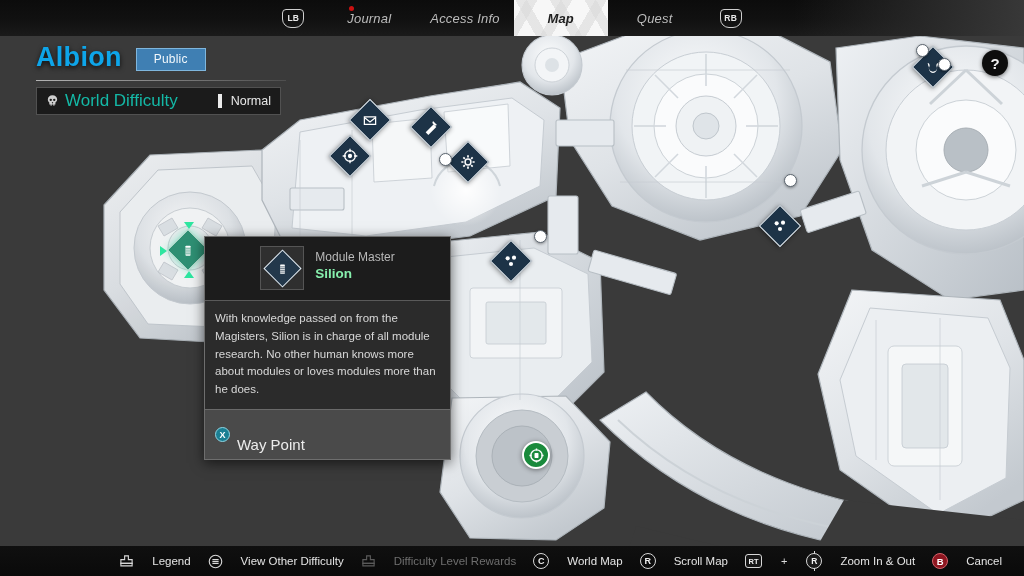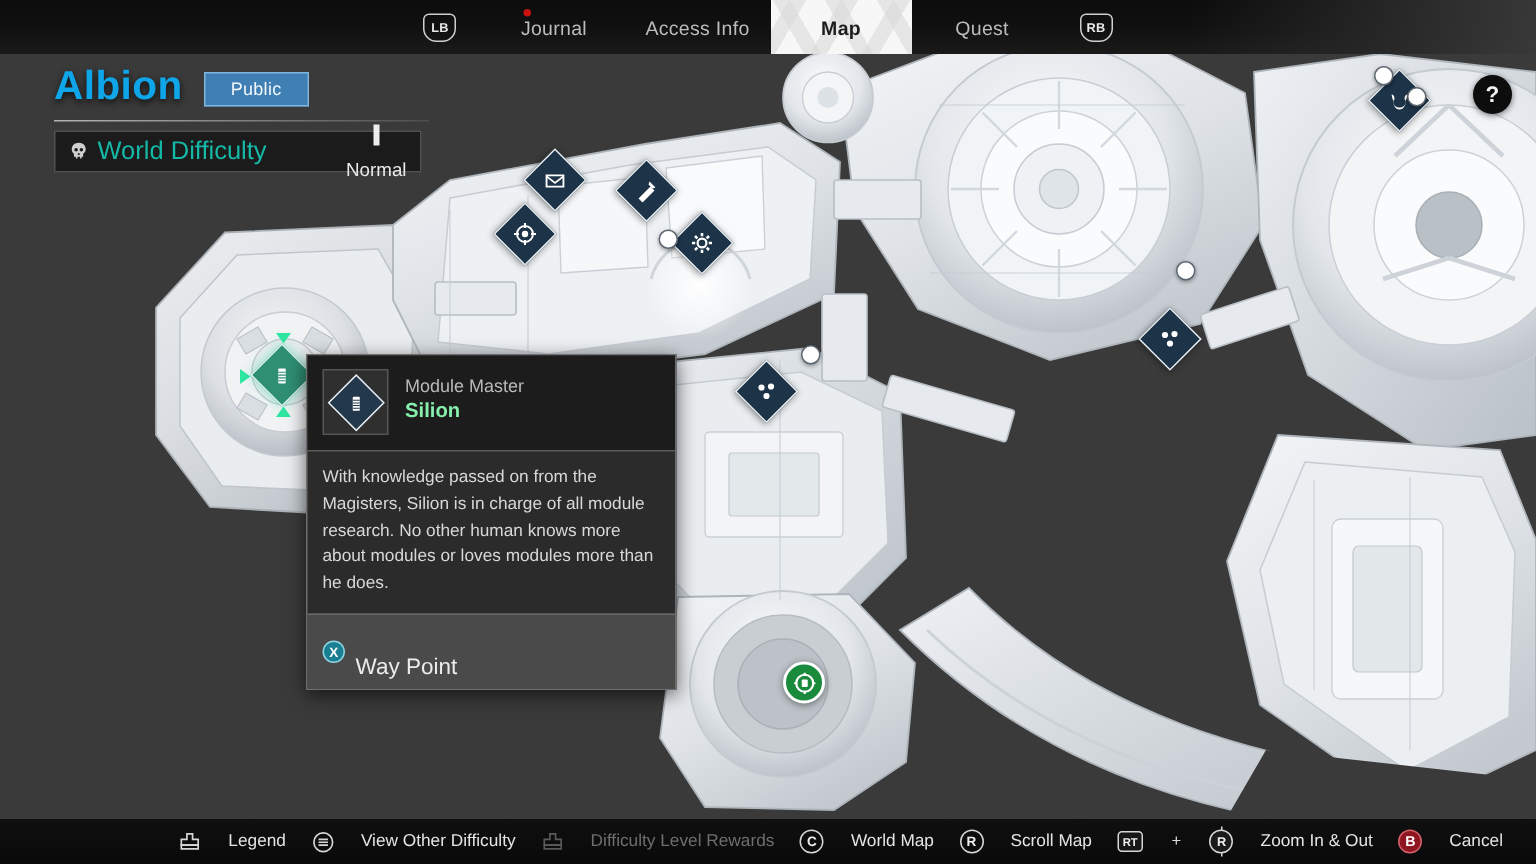--- a/index.html
+++ b/index.html
@@ -32,21 +32,21 @@
   }
   .shoulder {
     width:22px; height:19px; border:1.6px solid #cfcfcf; border-radius:4px 4px 9px 9px;
     display:flex; align-items:center; justify-content:center;
     font-size:8.5px; font-weight:bold; color:#e8e8e8; letter-spacing:.2px;
     background:transparent;
   }
   .nav-tab {
     position:relative; height:36px; min-width:94px; padding:0 14px;
     display:flex; align-items:center; justify-content:center;
-    font-size:13px; color:#bcbcbc; letter-spacing:.2px;
+    font-size:13px; color:#bcbcbc; letter-spacing:.2px;font-style:italic;
   }
   .nav-tab.active { color:#1d1d1d; font-weight:bold; }
   .nav-tab.active .tab-bg {
     position:absolute; inset:0;
     background:#f7f7f7;
     overflow:hidden;
   }
   .nav-tab.active .tab-bg::before {
     content:""; position:absolute; inset:-8px;
     background:
@@ -80,21 +80,21 @@
     background:linear-gradient(90deg,rgba(220,220,220,.75),rgba(220,220,220,.12));
   }
   .difficulty-bar {
     margin-top:6px; width:245px; height:28px;
     background:rgba(22,22,22,.86);
     border:1px solid rgba(125,125,125,.55);
     display:flex; align-items:center; padding:0 9px 0 8px;
   }
   .diff-left { display:flex; align-items:center; gap:5px; flex:1; }
   .diff-label { font-size:17px; color:#14b8a6; }
-  .diff-right { display:flex; align-items:center; gap:9px;flex-direction:column; }
+  .diff-right { display:flex; align-items:center; gap:9px; }
   .diff-meter { width:4px; height:14px; background:#ececec; }
   .diff-value { font-size:12.5px; color:#e9e9e9; }
   .skull-ico { width:15px; height:14px; }
 
   
   .help-btn {
     position:absolute; right:16px; top:50px; width:26px; height:26px;
     border-radius:50%; background:#0d0d0d;
     display:flex; align-items:center; justify-content:center;
     color:#f2f2f2; font-size:15px; font-weight:bold; z-index:35;
@@ -137,21 +137,21 @@
   .sa-bottom { left:24px; bottom:0px;border-left:5px solid transparent; border-right:5px solid transparent; border-bottom:7px solid #2ee6a0; }
   .sa-left   { left:0px;  top:24px;  border-top:5px solid transparent; border-bottom:5px solid transparent; border-left:7px solid #2ee6a0; }
   .sa-right  { right:0px; top:24px;  border-top:5px solid transparent; border-bottom:5px solid transparent; border-right:7px solid #2ee6a0; }
 
   
   .tooltip {
     position:absolute; left:204px; top:236px; width:247px;
     background:#2b2b2b; border:1px solid #6e6e6e;
     z-index:30; box-shadow:0 3px 12px rgba(0,0,0,.6);
   }
-  .tt-head { display:flex; align-items:flex-start; gap:11px; padding:9px 10px 10px; background:#1c1c1c; }
+  .tt-head { display:flex; align-items:flex-start; gap:11px; padding:9px 10px 10px; background:#1c1c1c;justify-content:center; }
   .tt-icon-box {
     width:44px; height:44px; background:#2f2f2f; border:1px solid #555;
     display:flex; align-items:center; justify-content:center; flex:0 0 auto;
   }
   .tt-icon-diamond {
     width:27px; height:27px; background:#23384b; border:1.4px solid #e6ecf1;
     transform:rotate(45deg); display:flex; align-items:center; justify-content:center;
   }
   .tt-icon-diamond > svg { transform:rotate(-45deg); }
   .tt-titles { padding-top:3px; }

